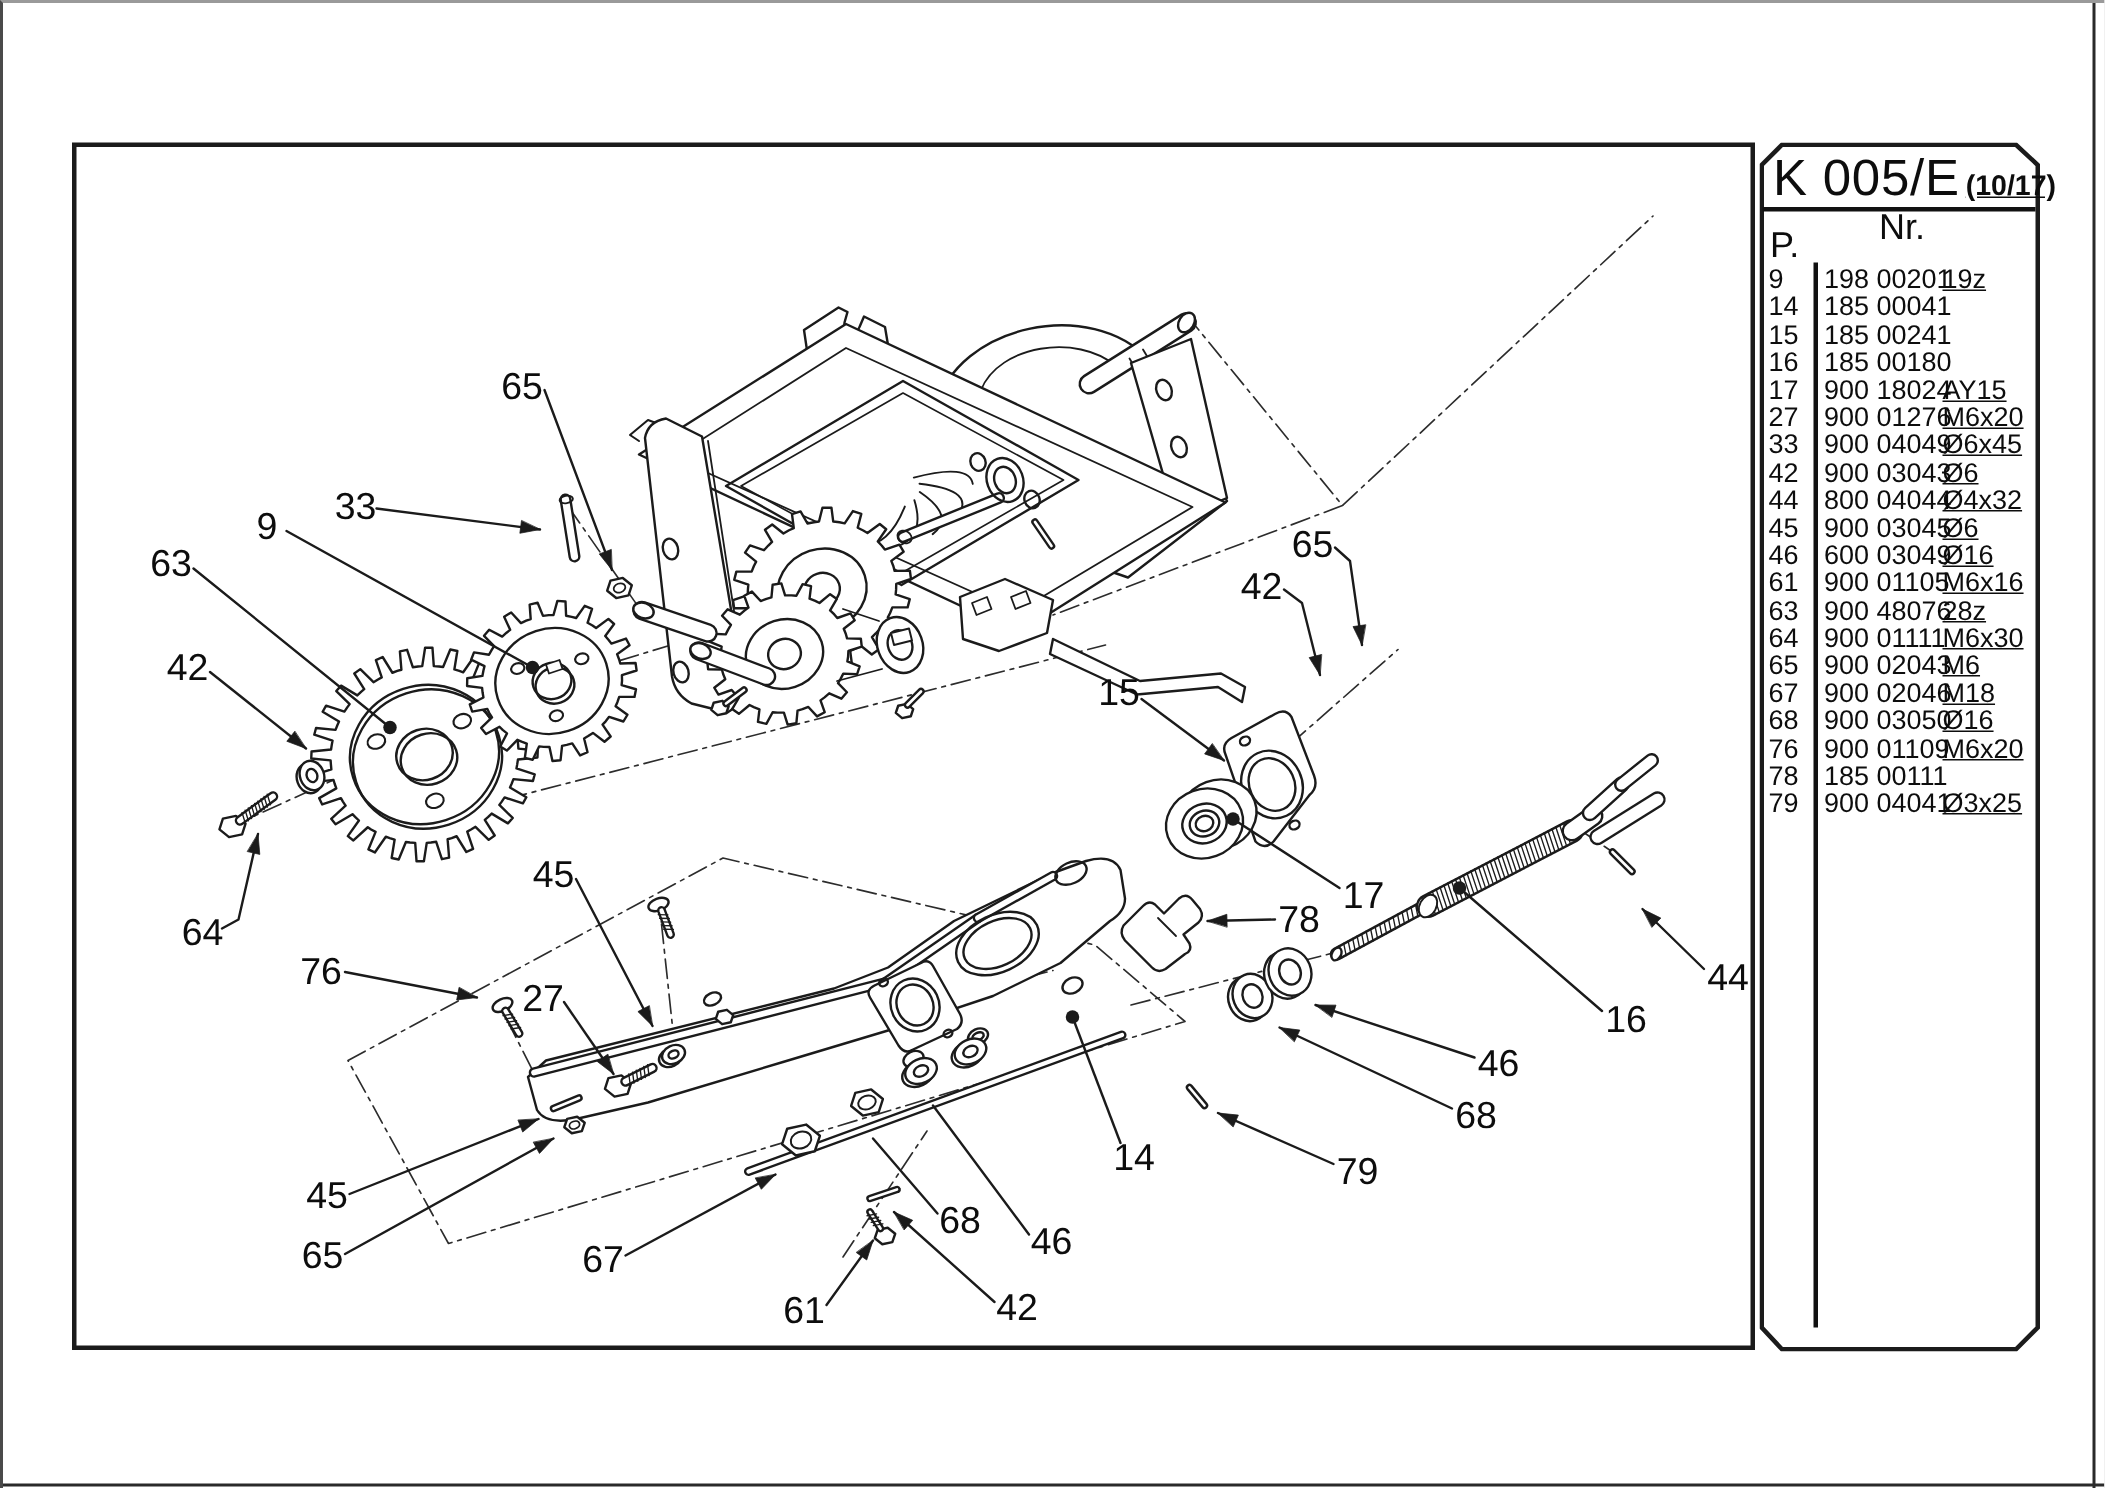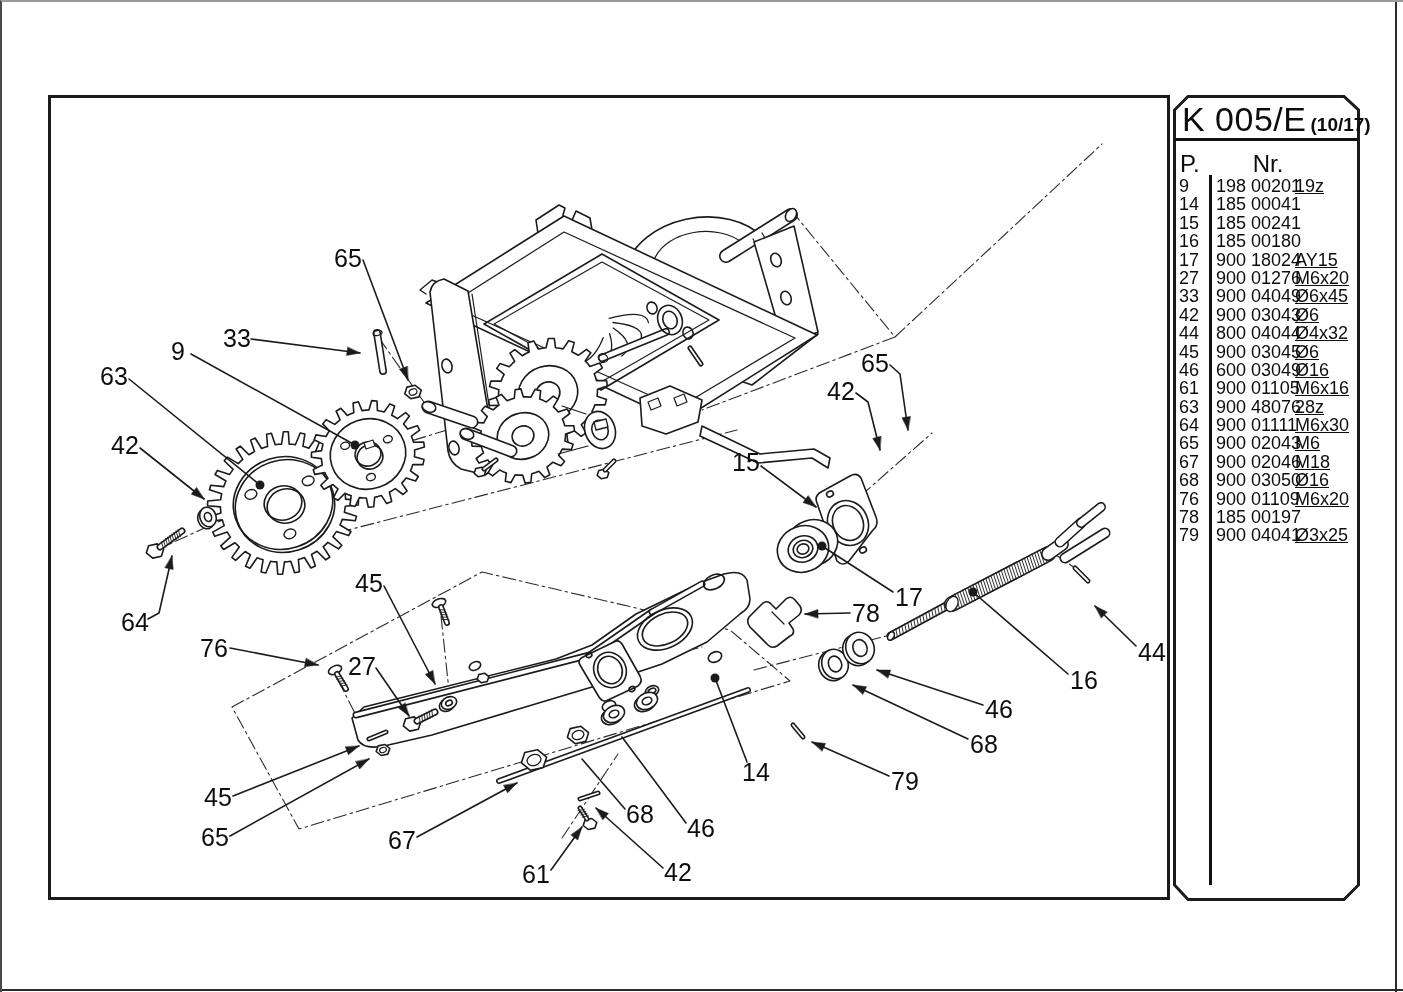--- a/index.html
+++ b/index.html
@@ -10,24 +10,24 @@
   .page-edge-right{position:absolute;top:0;right:6px;width:2px;height:100%;background:#2a2a2a;}
   .page-edge-bottom{position:absolute;left:0;bottom:1px;width:100%;height:2px;background:#2a2a2a;}
   .drawing-frame{position:absolute;left:46px;top:93px;width:1122px;height:805px;
         border:3px solid #1b1b1b;box-sizing:border-box;background:#fff;overflow:hidden;}
   .drawing-frame svg{position:absolute;left:0;top:0;}
   .table-block{position:absolute;left:1171px;top:93px;width:187px;height:806px;}
   .table-block .octagon{position:absolute;left:0;top:0;}
   .tb-content{position:absolute;left:0;top:0;width:100%;height:100%;}
   .tb-title-row{position:absolute;left:9px;top:5px;display:flex;align-items:baseline;white-space:nowrap;}
   .tb-title{font-size:34px;letter-spacing:0.5px;color:#0d0d0d;}
-  .tb-title-suffix{font-size:19px;font-weight:bold;margin-left:4px;color:#0d0d0d;}
+  .tb-title-suffix{font-size:19px;font-weight:bold;margin-left:4px;color:#0d0d0d;text-decoration:underline;}
   .tb-underline{position:absolute;left:2px;top:43px;width:182px;height:3px;background:#111;}
   .tb-col-p{position:absolute;left:7px;top:55px;font-size:24px;color:#0d0d0d;}
-  .tb-col-nr{position:absolute;left:40px;top:55px;width:110px;text-align:center;font-size:24px;color:#0d0d0d;}
+  .tb-col-nr{position:absolute;left:40px;top:43px;width:110px;text-align:center;font-size:24px;color:#0d0d0d;}
   .tb-divider{position:absolute;left:36px;top:80px;width:2.5px;height:710px;background:#111;}
   .tb-rows{position:absolute;left:0;top:82px;width:100%;}
   .tb-row{display:flex;height:18.4px;line-height:18.6px;font-size:18px;white-space:nowrap;color:#0d0d0d;}
   .tb-row .c-p{width:36px;padding-left:6px;box-sizing:border-box;}
   .tb-row .c-nr{width:86px;padding-left:7px;box-sizing:border-box;}
   .tb-row .c-spec{flex:1;text-decoration:underline;}
 </style>
 </head>
 <body>
 
@@ -566,21 +566,21 @@
             <span class="c-nr">900 03050</span>
             <span class="c-spec">Ø16</span>
           </div>
           <div class="tb-row">
             <span class="c-p">76</span>
             <span class="c-nr">900 01109</span>
             <span class="c-spec">M6x20</span>
           </div>
           <div class="tb-row">
             <span class="c-p">78</span>
-            <span class="c-nr">185 00197</span>
+            <span class="c-nr">185 00111</span>
             <span class="c-spec"></span>
           </div>
           <div class="tb-row">
             <span class="c-p">79</span>
             <span class="c-nr">900 04041</span>
             <span class="c-spec">Ø3x25</span>
           </div>
         </div>
     </div>
   </div>

